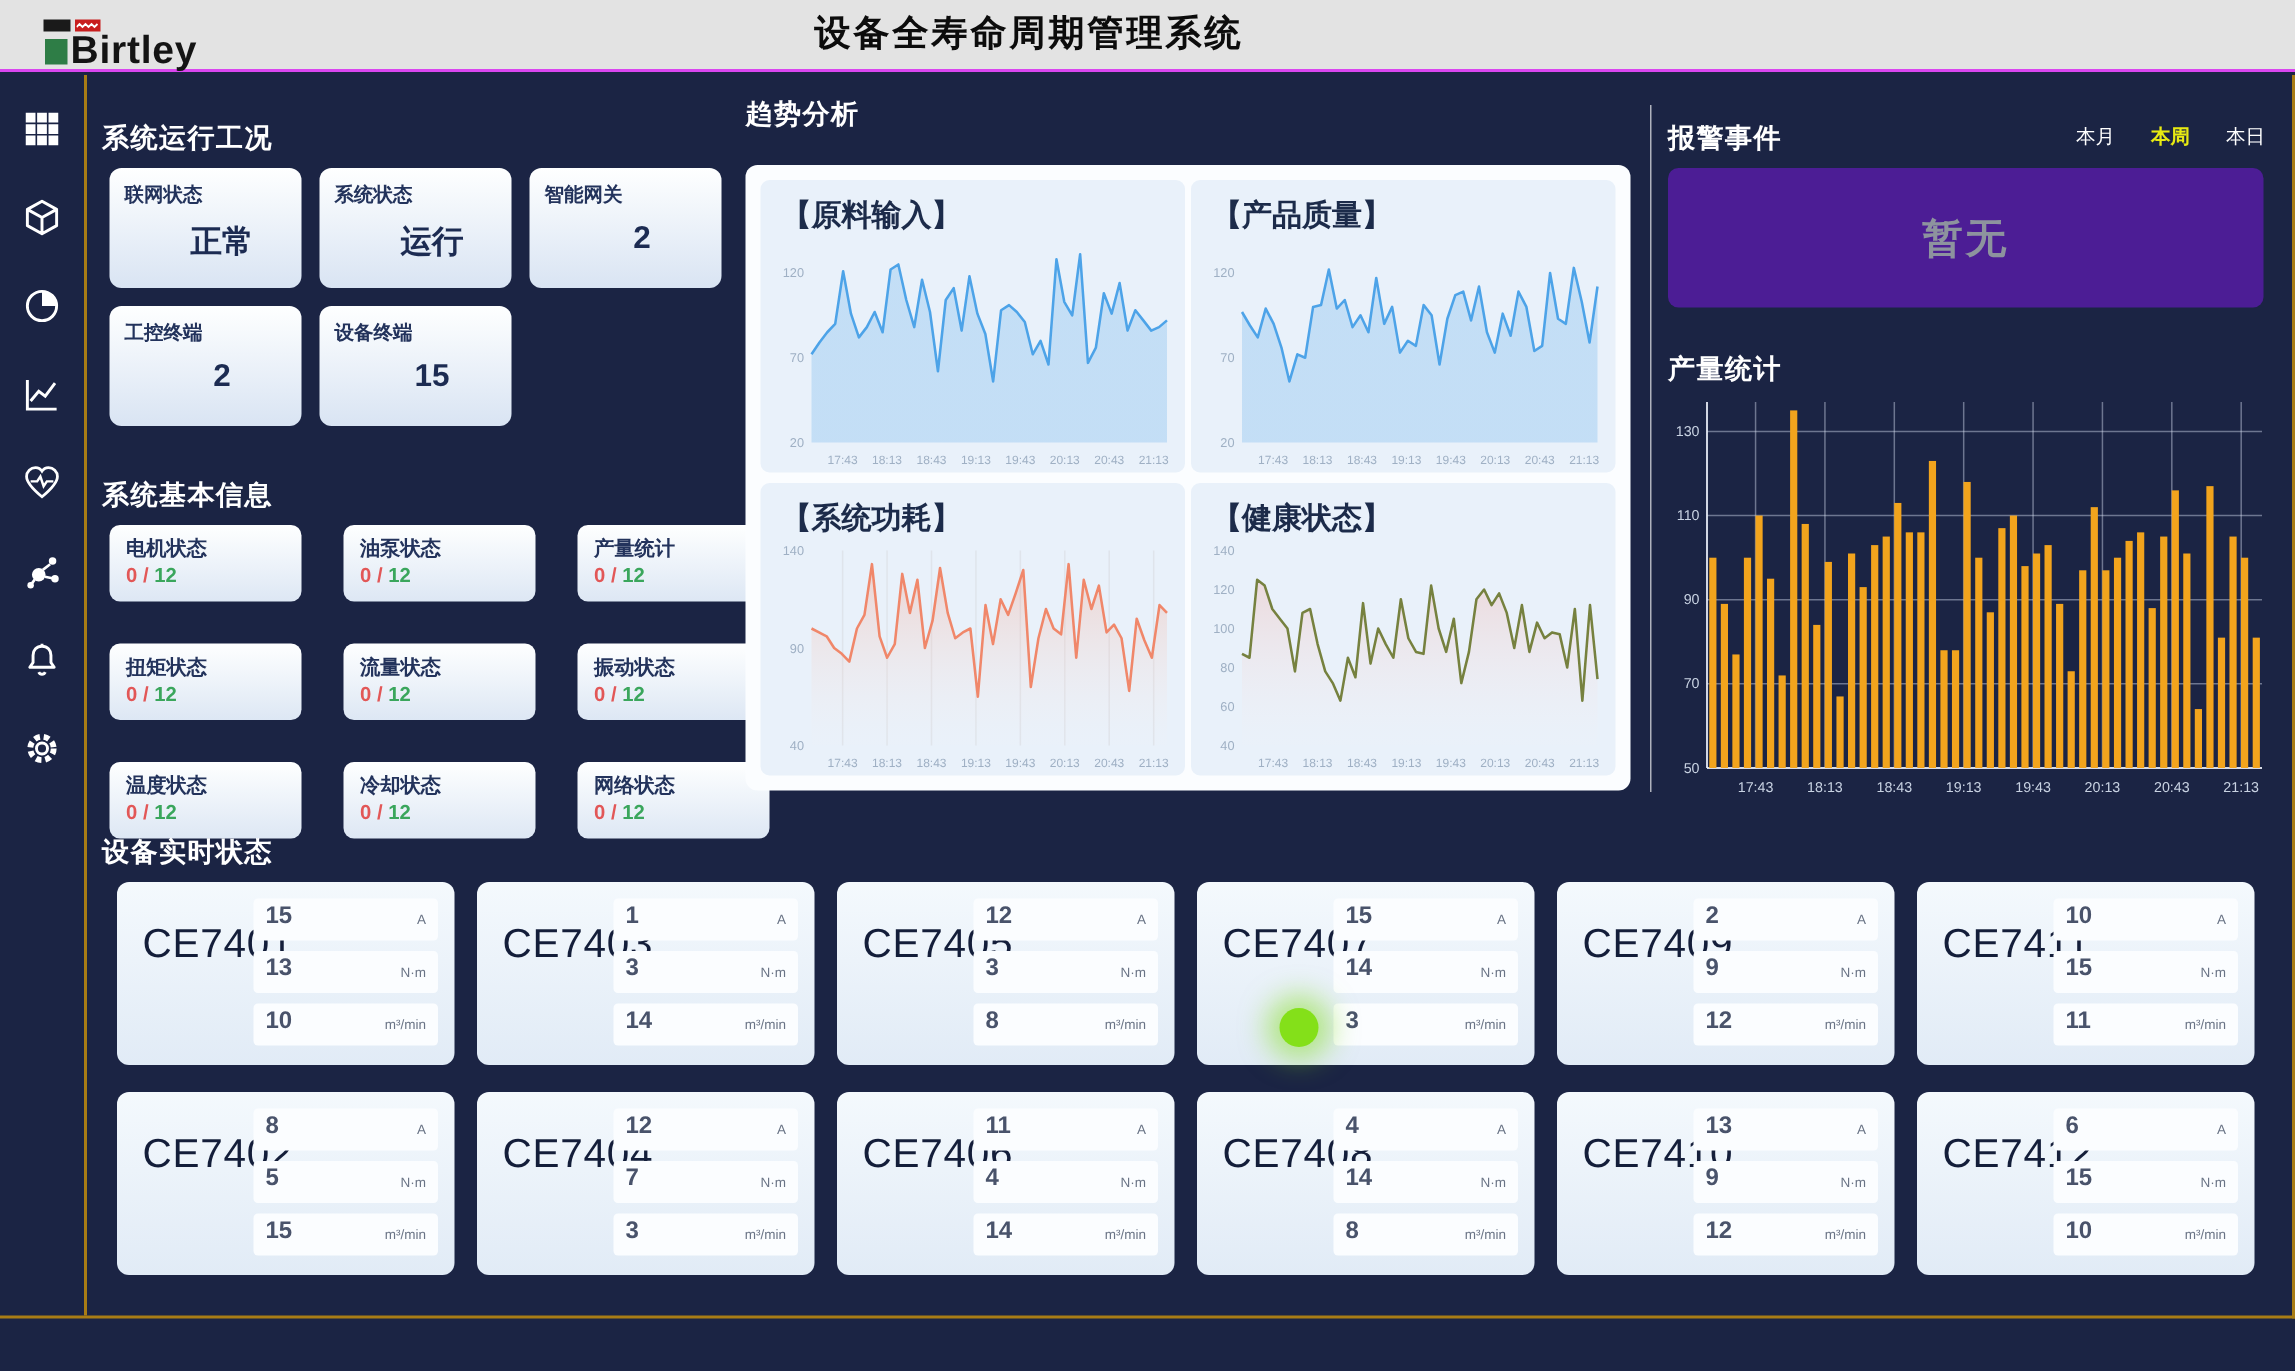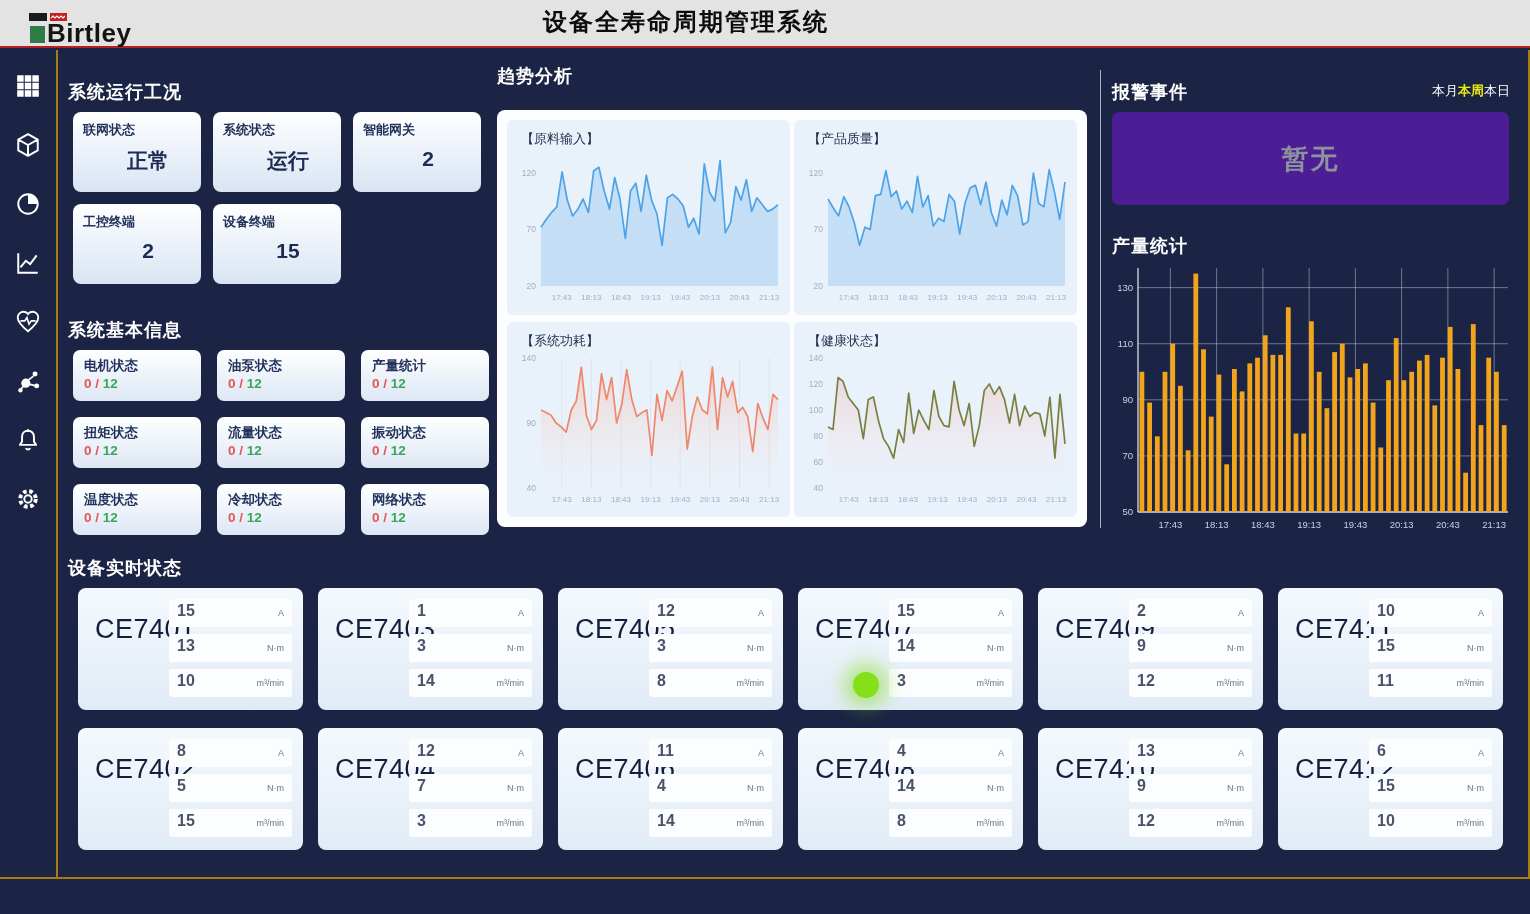--- a/index.html
+++ b/index.html
@@ -1,56 +1,56 @@
 <!DOCTYPE html>
 <html><head>
 <meta charset="utf-8">
 <style>
   html,body{margin:0;padding:0;background:#10182e;}
   *{box-sizing:border-box;font-family:"Liberation Sans","DejaVu Sans",sans-serif;}
   .app{position:relative;width:1530px;height:914px;background:#1b2444;overflow:hidden;}
 
   
-  .topbar{position:absolute;left:0;top:0;width:1530px;height:48px;background:#e3e3e3;border-bottom:2px solid #b91c1c;}
+  .topbar{position:absolute;left:0;top:0;width:1530px;height:48px;background:#e3e3e3;border-bottom:2px solid #d946ef;}
   .logo{position:absolute;left:29px;top:10px;width:160px;height:38px;}
   .lg-black{position:absolute;left:0;top:3px;width:18px;height:8px;background:#1a1a1a;}
   .lg-red{position:absolute;left:21px;top:3px;width:17px;height:8px;background:#c81e1e;}
   .lg-red svg{position:absolute;left:1px;top:1px;}
   .lg-green{position:absolute;left:1px;top:16px;width:15px;height:17px;background:#2e7d46;}
   .lg-text{position:absolute;left:18px;top:8px;font-size:26px;font-weight:bold;color:#141414;letter-spacing:.5px;}
   .app-title{position:absolute;left:0;top:6px;width:1372px;text-align:center;font-size:24px;font-weight:bold;color:#0c0c0c;letter-spacing:2px;}
 
   
   .side{position:absolute;left:0;top:50px;width:58px;height:827px;border-right:2px solid #a87c15;display:flex;flex-direction:column;align-items:center;padding-top:22px;gap:31px;}
   .side-icon{width:28px;height:28px;display:flex;align-items:center;justify-content:center;cursor:pointer;}
 
   .sec-title{position:absolute;color:#fff;font-size:18px;font-weight:bold;letter-spacing:1px;}
 
   
   .run-grid{position:absolute;left:73px;top:112px;width:408px;display:grid;grid-template-columns:repeat(3,128px);gap:12px;}
   .stat-card{height:80px;border-radius:8px;background:linear-gradient(180deg,#feffff,#d9e4f3);padding:9px 10px;position:relative;}
   .stat-label{font-size:13px;font-weight:bold;color:#23335c;}
   .stat-value{margin-top:8px;text-align:center;padding-left:22px;font-size:21px;font-weight:bold;color:#1c2b52;}
 
-  .info-grid{position:absolute;left:73px;top:350px;width:408px;display:grid;grid-template-columns:repeat(3,128px);gap:16px;}
+  .info-grid{position:absolute;left:73px;top:350px;width:408px;display:grid;grid-template-columns:repeat(3,128px);gap:28px;}
   .info-card{height:51px;border-radius:7px;background:linear-gradient(180deg,#feffff,#dde7f4);padding:7px 11px;}
   .info-label{font-size:13.5px;font-weight:bold;color:#23335c;}
   .info-count{margin-top:1px;font-size:13.5px;font-weight:bold;}
   .cnt-cur{color:#e25757;}
   .cnt-sep{color:#e25757;}
   .cnt-tot{color:#3aa65c;}
 
   
   .trend-panel{position:absolute;left:497px;top:110px;width:590px;height:417px;background:#fbfdff;border-radius:8px;padding:10px;}
   .trend-grid{display:grid;grid-template-columns:283px 283px;grid-template-rows:195px 195px;gap:7px 4px;}
   .quad{background:#e9f1fa;border-radius:6px;position:relative;padding:6px 2px 2px 4px;}
-  .quad-title{font-size:13px;font-weight:normal;color:#1c2b4a;padding:4px 0 0 10px;}
+  .quad-title{font-size:20px;font-weight:bold;color:#1c2b4a;padding:4px 0 0 10px;}
 
   
-  .alarm-tabs{position:absolute;left:1380px;top:82px;width:130px;display:flex;justify-content:flex-end;gap:0;font-size:13px;color:#fff;}
+  .alarm-tabs{position:absolute;left:1380px;top:82px;width:130px;display:flex;justify-content:flex-end;gap:24px;font-size:13px;color:#fff;}
   .alarm-tab{cursor:pointer;}
   .alarm-tab.active{color:#e8ea12;font-weight:bold;}
   .alarm-box{position:absolute;left:1112px;top:112px;width:397px;height:93px;background:#4c1d95;border-radius:7px;display:flex;align-items:center;justify-content:center;}
   .alarm-empty{font-size:27px;font-weight:bold;color:#8d939e;letter-spacing:2px;}
 
   .prod-chart{position:absolute;left:1106px;top:258px;width:412px;height:280px;}
 
   
   .dev-grid{position:absolute;left:78px;top:588px;display:grid;grid-template-columns:repeat(6,225px);gap:18px 15px;}
   .dev-card{position:relative;width:225px;height:122px;border-radius:8px;background:linear-gradient(180deg,#f4f9fd,#e1ebf6);cursor:pointer;}

